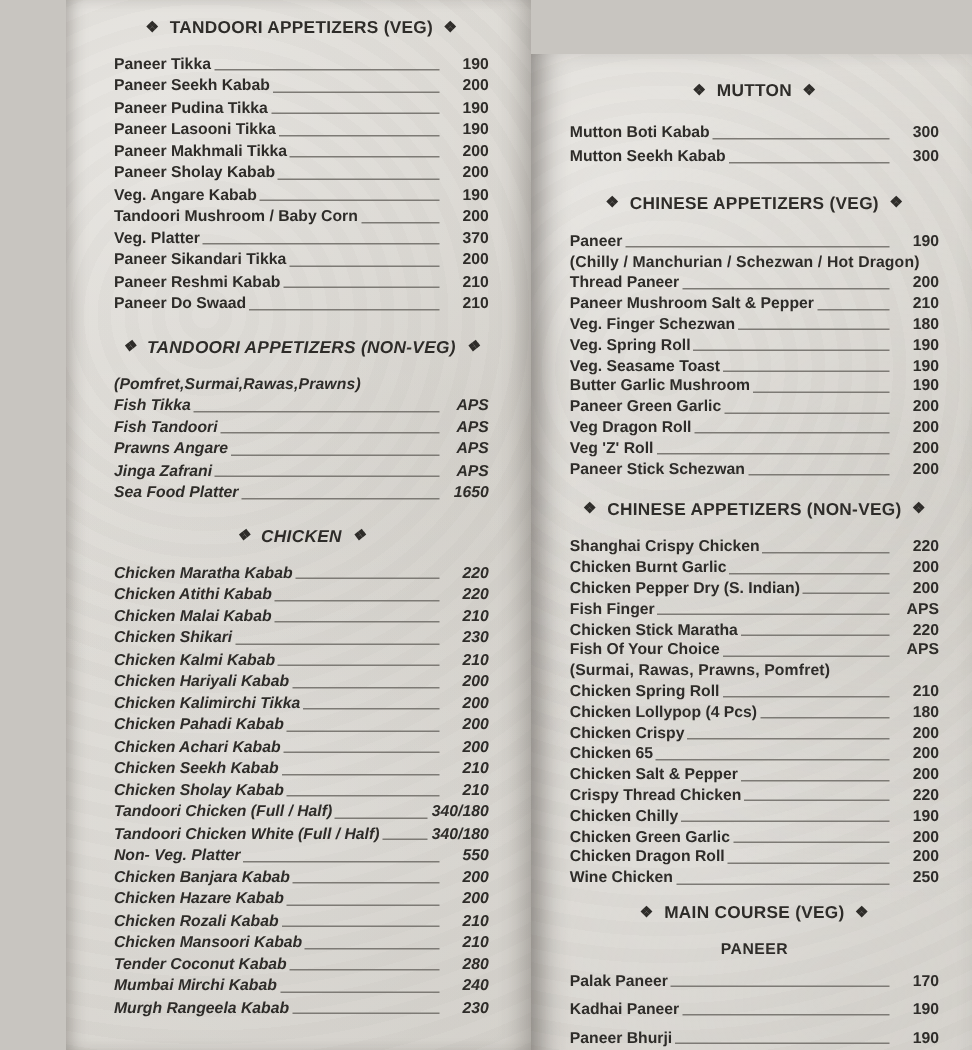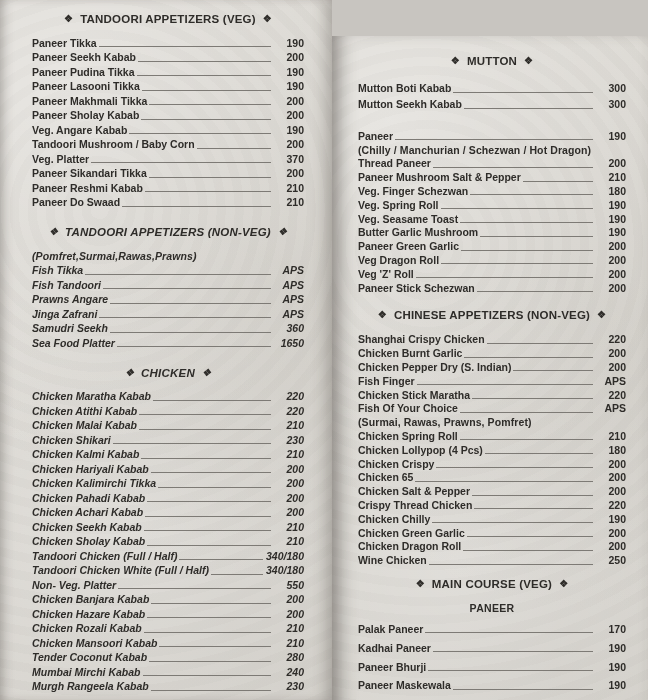--- a/index.html
+++ b/index.html
@@ -4,20 +4,21 @@
 <style>
   * { margin: 0; padding: 0; box-sizing: border-box; }
   html, body { width: 648px; height: 700px; overflow: hidden; }
   body {
     font-family: "Liberation Sans", sans-serif;
     background: #c8c5c0;
   }
   .photo {
     width: 648px; height: 700px;
     display: flex;
+    padding-left: 44px;
   }
   .page {
     height: 700px;
     color: #2e2c29;
     background-color: #d9d6d0;
     background-image:
       radial-gradient(circle at 18% 12%, rgba(255,255,255,.35), transparent 55%),
       radial-gradient(circle at 80% 40%, rgba(185,182,175,.28), transparent 60%),
       radial-gradient(circle at 40% 75%, rgba(255,255,255,.30), transparent 55%),
       radial-gradient(circle at 70% 90%, rgba(178,175,168,.30), transparent 60%),
@@ -174,25 +175,20 @@
           <span class="item-name">Prawns Angare</span>
           <span class="leader"></span>
           <span class="price">APS</span>
         </div>
         <div class="item">
           <span class="item-name">Jinga Zafrani</span>
           <span class="leader"></span>
           <span class="price">APS</span>
         </div>
         <div class="item">
-          <span class="item-name">Samudri Seekh</span>
-          <span class="leader"></span>
-          <span class="price">360</span>
-        </div>
-        <div class="item">
           <span class="item-name">Sea Food Platter</span>
           <span class="leader"></span>
           <span class="price">1650</span>
         </div>
       </div>
       <div class="section">
         <h2 class="section-title"><span class="sym">❖</span><span class="title-text">CHICKEN</span><span class="sym">❖</span></h2>
         <div class="item">
           <span class="item-name">Chicken Maratha Kabab</span>
           <span class="leader"></span>
@@ -308,20 +304,21 @@
           <span class="leader"></span>
           <span class="price">300</span>
         </div>
         <div class="item">
           <span class="item-name">Mutton Seekh Kabab</span>
           <span class="leader"></span>
           <span class="price">300</span>
         </div>
       </div>
       <div class="section">
+        <h2 class="section-title"><span class="sym">❖</span><span class="title-text">CHINESE APPETIZERS (VEG)</span><span class="sym">❖</span></h2>
         <div class="item">
           <span class="item-name">Paneer</span>
           <span class="leader"></span>
           <span class="price">190</span>
         </div>
         <div class="item note">
           <span class="item-name">(Chilly / Manchurian / Schezwan / Hot Dragon)</span>
         </div>
         <div class="item">
           <span class="item-name">Thread Paneer</span>

